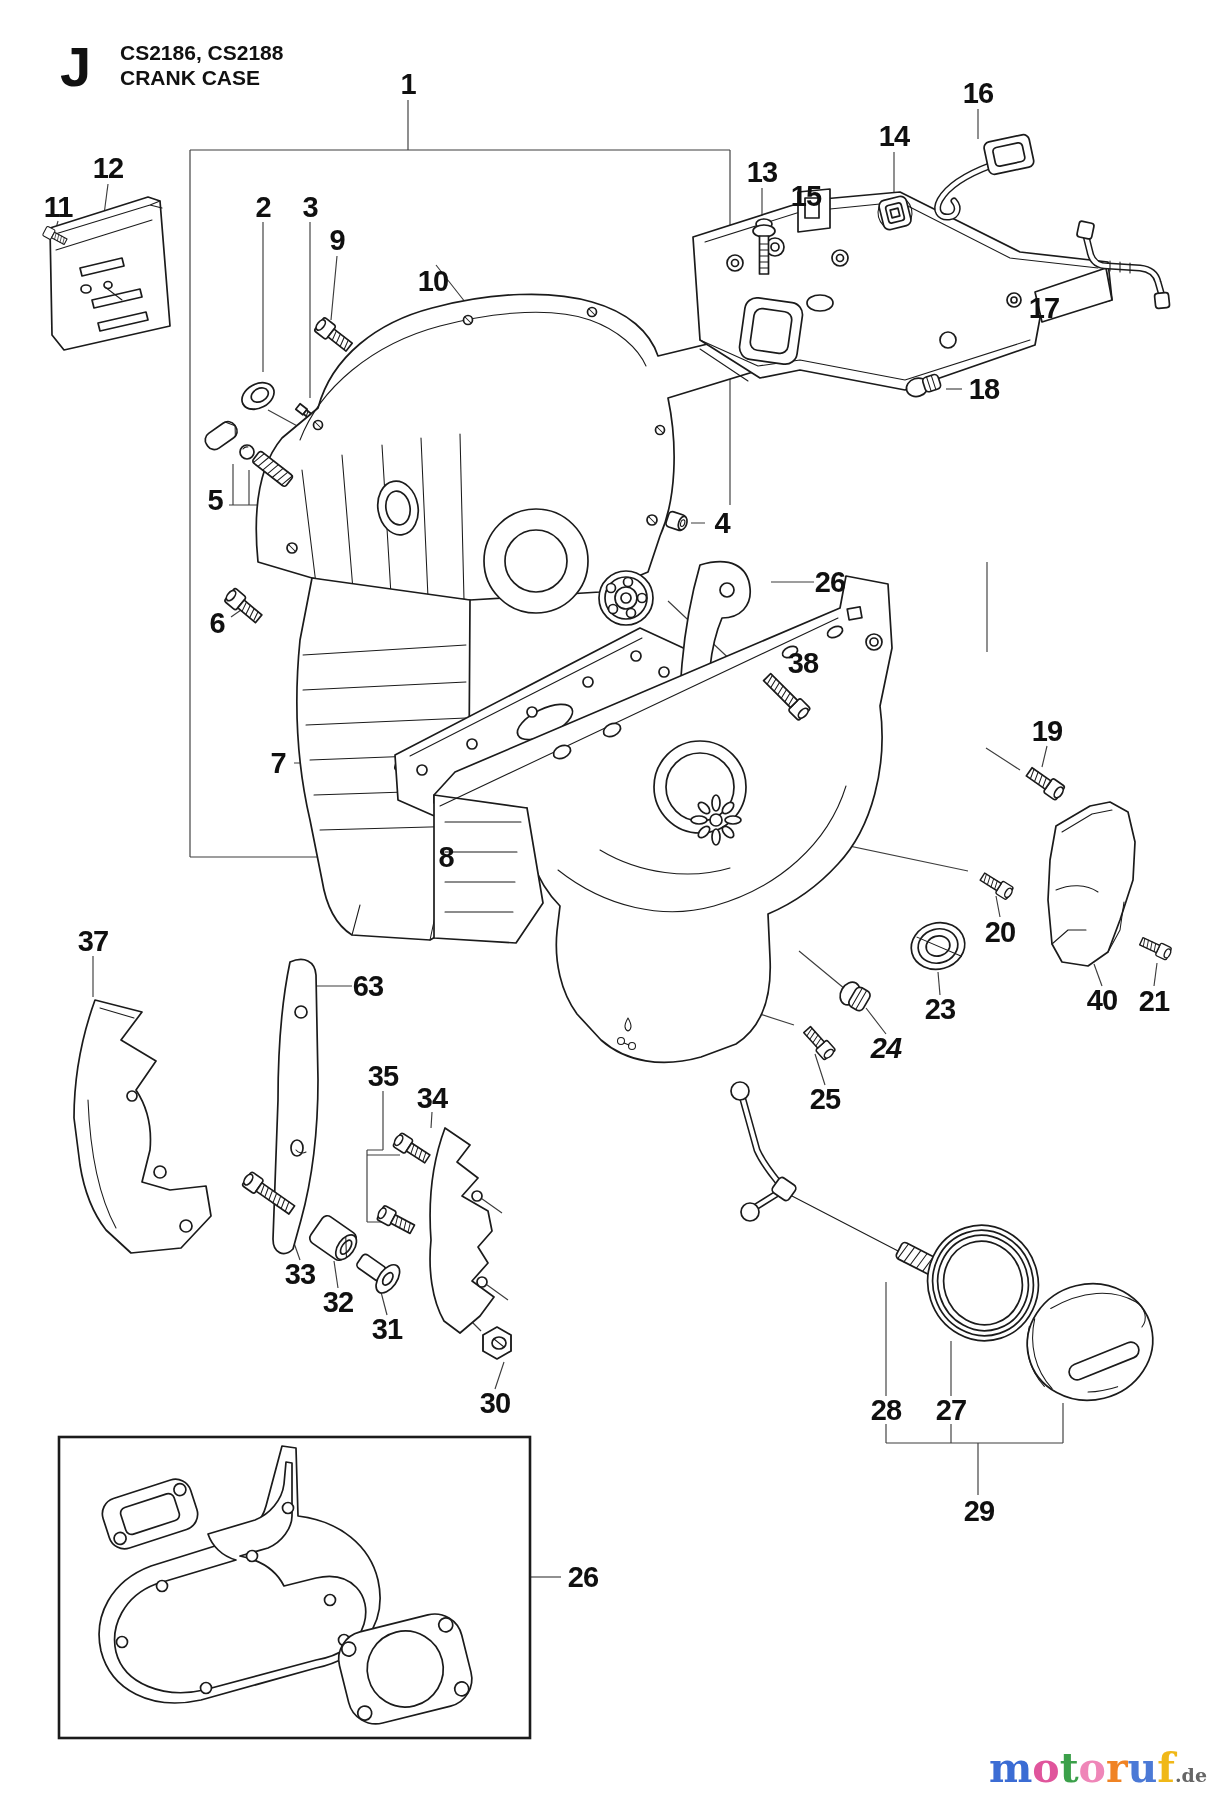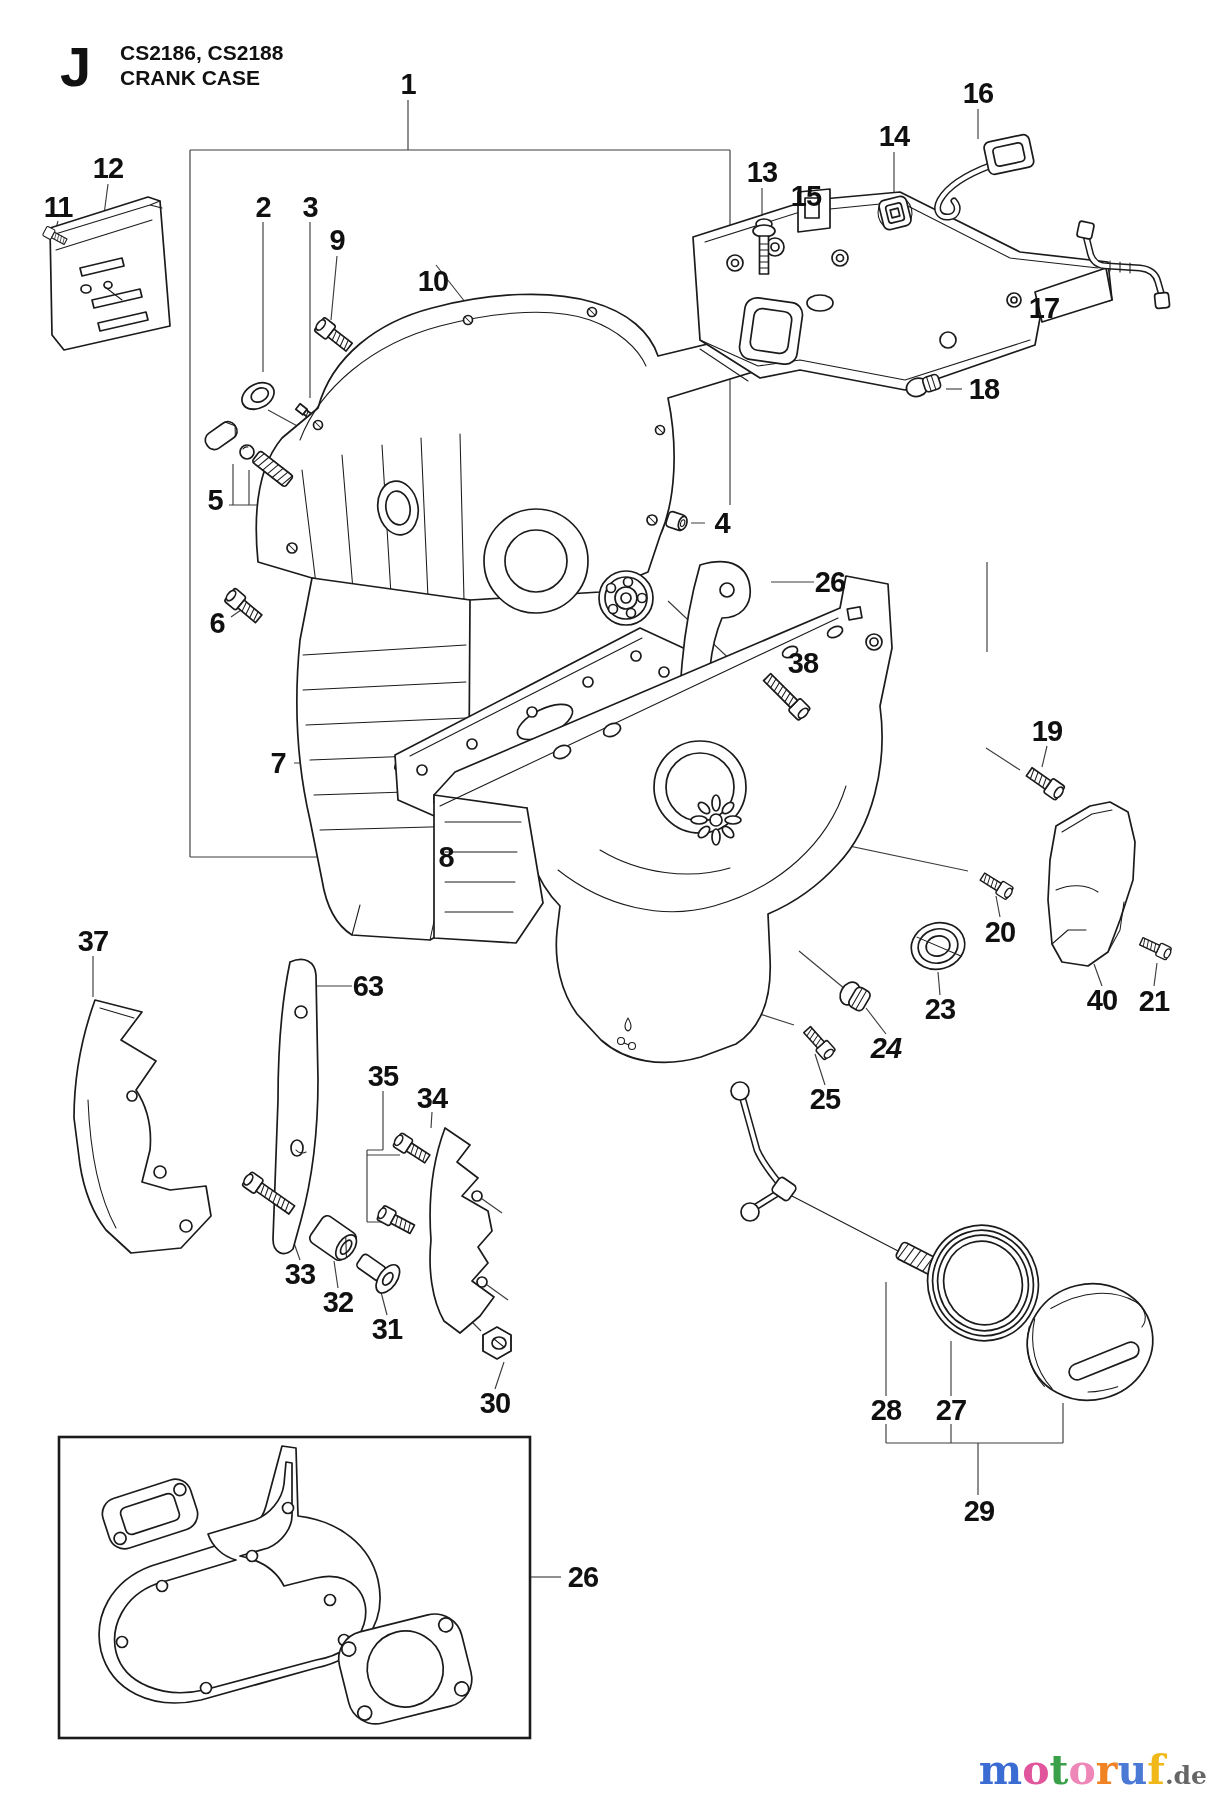--- a/index.html
+++ b/index.html
@@ -13,21 +13,21 @@
   .ld {fill:none;stroke:#3d3d3d;stroke-width:1.15;}
   
   .hdr-j{position:absolute;left:60px;top:34px;font-size:56px;font-weight:bold;color:#111;}
   .hdr-block{position:absolute;left:120px;top:40px;font-size:21px;font-weight:bold;color:#111;line-height:25px;}
   
   .callout{position:absolute;transform:translate(-50%,-50%);font-size:29px;font-weight:bold;
            color:#101010;white-space:nowrap;letter-spacing:-1px;}
   
   .logo{position:absolute;right:6px;bottom:4px;font-family:"DejaVu Serif",serif;font-weight:bold;
         font-size:41px;line-height:41px;}
-  .logo .suffix{font-size:25px;font-weight:bold;}
+  .logo .suffix{font-size:19px;font-weight:bold;}
 </style>
 </head>
 <body>
 
 <div class="stage">
 
 <svg width="1213" height="1800" viewBox="0 0 1213 1800">
 
   <g>
 

